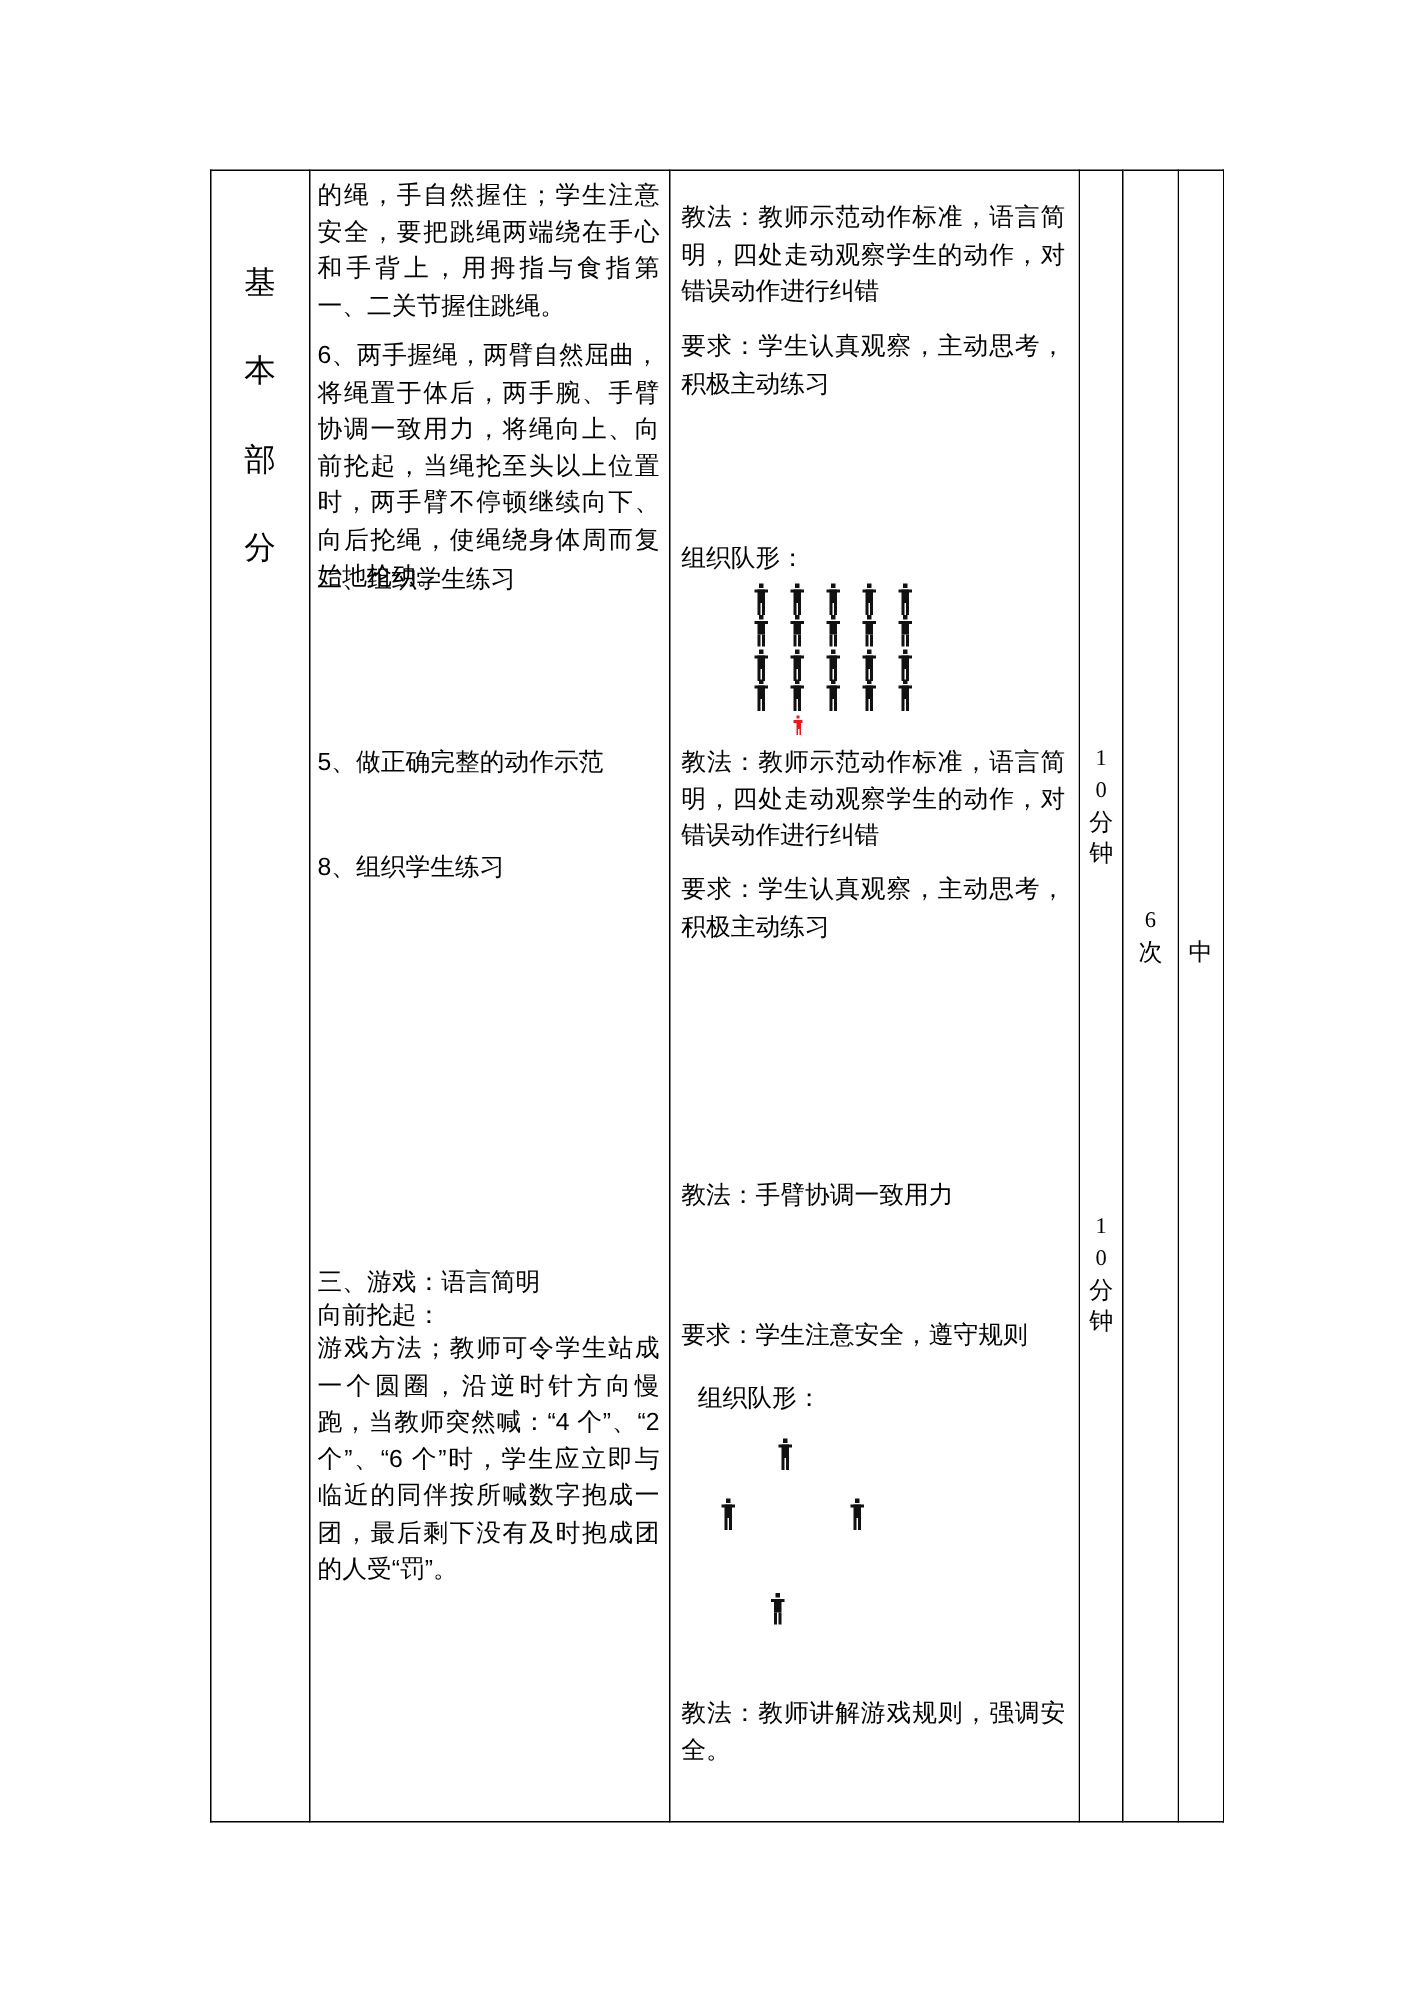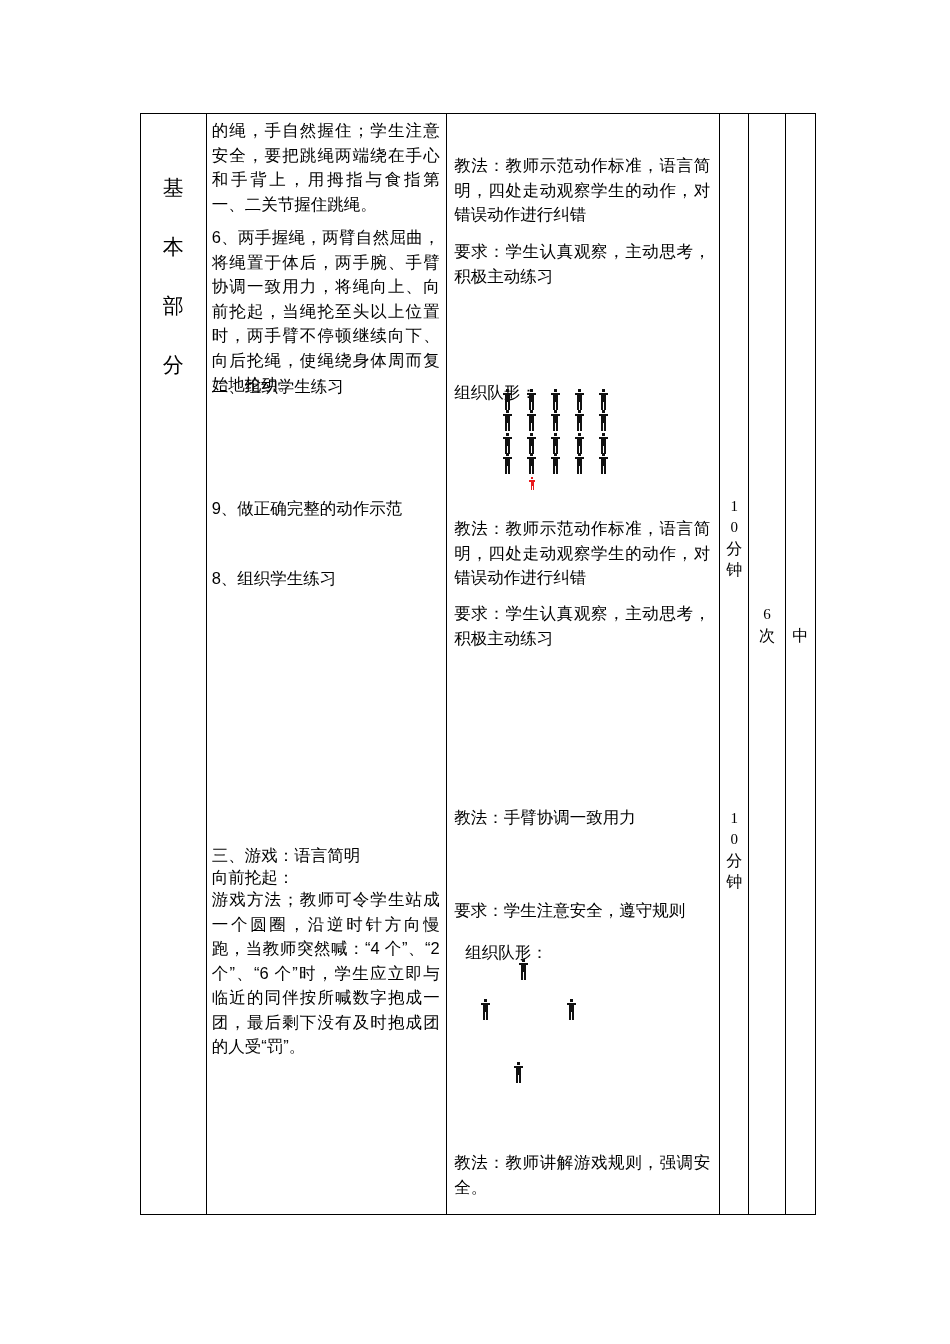--- a/index.html
+++ b/index.html
@@ -101,21 +101,20 @@
   .mtext {
     position: absolute;
     left: 7px;
     width: 256px;
     font-size: 16.5px;
     line-height: 24.5px;
     color: #000000;
     text-align: justify;
     text-justify: inter-ideograph;
     font-family: "Liberation Sans", "DejaVu Sans", sans-serif;
-    margin-top: 20px;
   }
   .mtext.nojust { text-align: left; }
 
   
   .vcell {
     position: relative;
   }
   .vstack {
     position: absolute;
     left: 0;
@@ -225,21 +224,21 @@
 
         <td class="content-cell">
           <div class="content-inner">
 
             <div class="ctext" style="top:4px;">的绳，手自然握住；学生注意安全，要把跳绳两端绕在手心和手背上，用拇指与食指第一、二关节握住跳绳。</div>
 
             <div class="ctext" style="top:111px;">6、两手握绳，两臂自然屈曲，将绳置于体后，两手腕、手臂协调一致用力，将绳向上、向前抡起，当绳抡至头以上位置时，两手臂不停顿继续向下、向后抡绳，使绳绕身体周而复始地抡动。</div>
 
             <div class="ctext nojust" style="top:260px;">二、组织学生练习</div>
 
-            <div class="ctext" style="top:382px;">9、做正确完整的动作示范</div>
+            <div class="ctext" style="top:382px;">5、做正确完整的动作示范</div>
 
             <div class="ctext nojust" style="top:452px;">8、组织学生练习</div>
 
             <div class="ctext nojust" style="top:729px;">三、游戏：语言简明</div>
 
             <div class="ctext nojust" style="top:751px;">向前抡起：</div>
 
             <div class="ctext" style="top:773px;">游戏方法；教师可令学生站成一个圆圈，沿逆时针方向慢跑，当教师突然喊：“4 个”、“2 个”、“6 个”时，学生应立即与临近的同伴按所喊数字抱成一团，最后剩下没有及时抱成团的人受“罚”。</div>
 
           </div>

